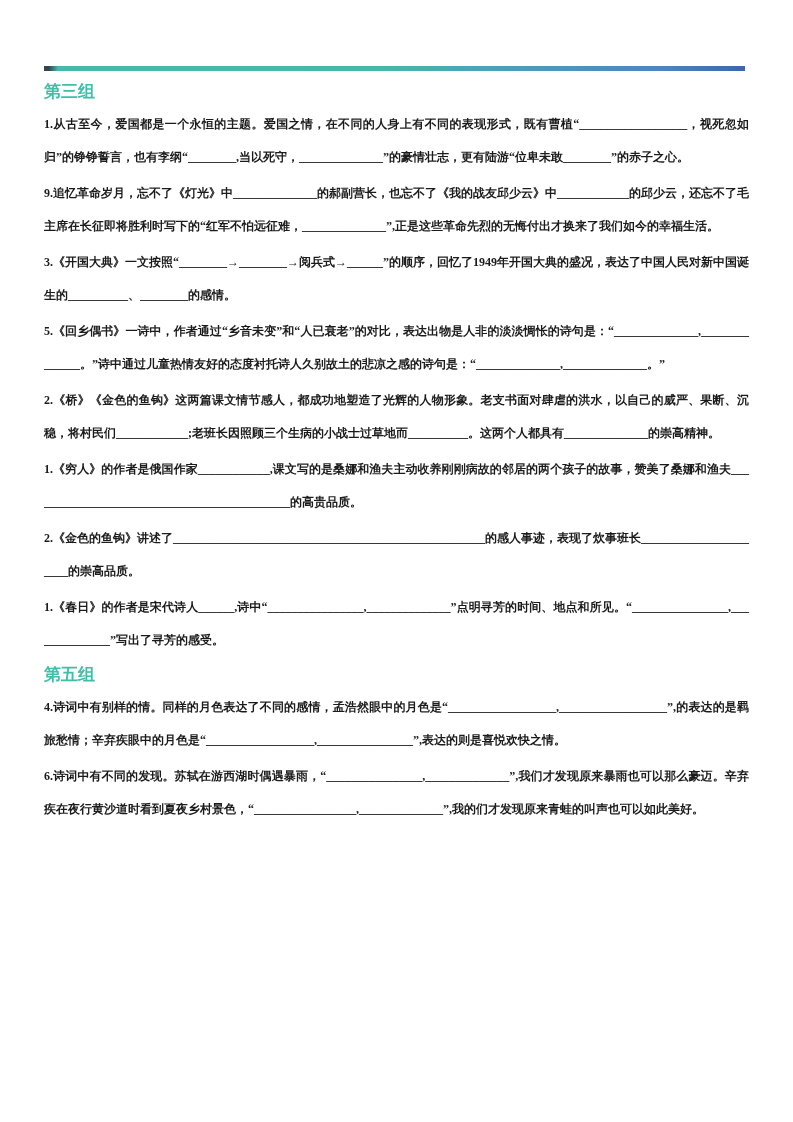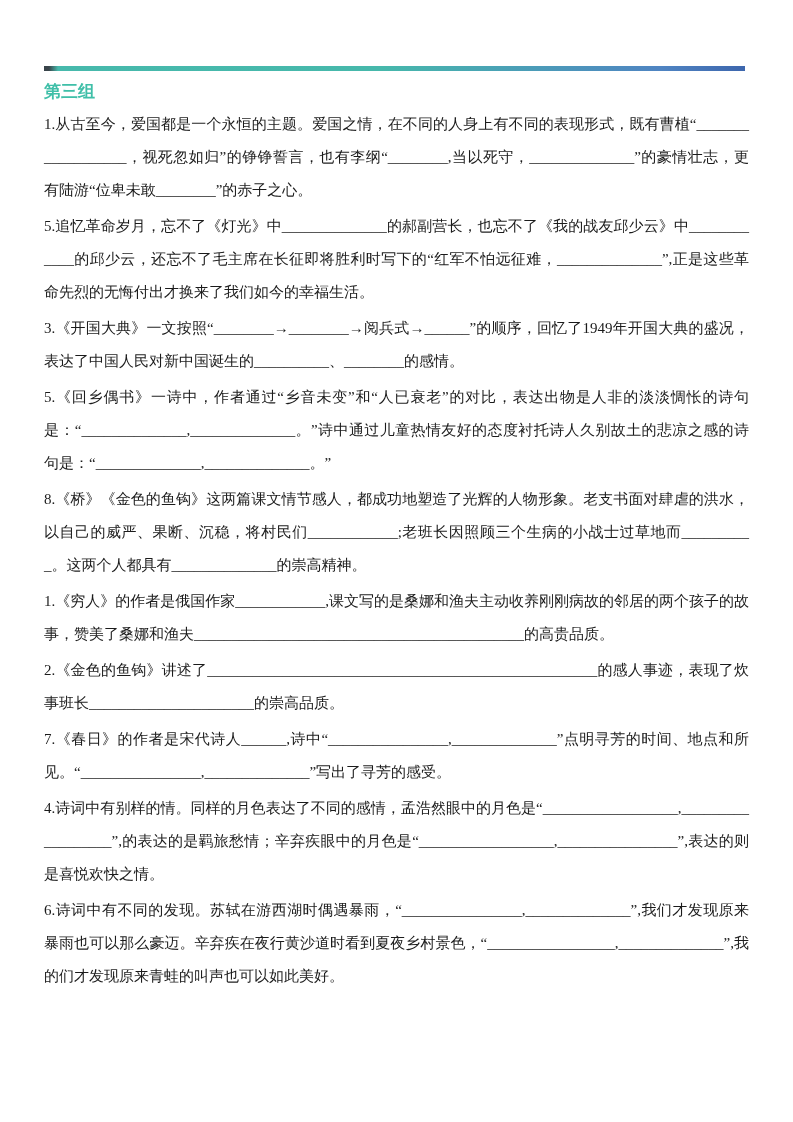--- a/index.html
+++ b/index.html
@@ -32,47 +32,49 @@
   .section { margin: 0; }
   .section-title {
     margin: 4px 0 2px 0;
     font-size: 17px;
     line-height: 28px;
     font-weight: bold;
     color: #3fbfa8;
   }
   .question {
     margin: 0 0 3px 0;
-    font-size: 15px;
+    font-size: 12px;
     line-height: 33px;
     text-align: justify;
     word-break: break-all;
     overflow-wrap: anywhere;
+    font-weight: bold;
   }
 </style>
 </head>
 <body>
 
 <div class="page">
 
   <div class="top-rule"></div>
 
   <div class="section">
     <h2 class="section-title">第三组</h2>
     <p class="question">1.从古至今，爱国都是一个永恒的主题。爱国之情，在不同的人身上有不同的表现形式，既有曹植“__________________，视死忽如归”的铮铮誓言，也有李纲“________,当以死守，______________”的豪情壮志，更有陆游“位卑未敢________”的赤子之心。</p>
-    <p class="question">5.追忆革命岁月，忘不了《灯光》中______________的郝副营长，也忘不了《我的战友邱少云》中____________的邱少云，还忘不了毛主席在长征即将胜利时写下的“红军不怕远征难，______________”,正是这些革命先烈的无悔付出才换来了我们如今的幸福生活。</p>
+    <p class="question">9.追忆革命岁月，忘不了《灯光》中______________的郝副营长，也忘不了《我的战友邱少云》中____________的邱少云，还忘不了毛主席在长征即将胜利时写下的“红军不怕远征难，______________”,正是这些革命先烈的无悔付出才换来了我们如今的幸福生活。</p>
     <p class="question">3.《开国大典》一文按照“________→________→阅兵式→______”的顺序，回忆了1949年开国大典的盛况，表达了中国人民对新中国诞生的__________、________的感情。</p>
   </div>
 
   <div class="section">
     <p class="question">5.《回乡偶书》一诗中，作者通过“乡音未变”和“人已衰老”的对比，表达出物是人非的淡淡惆怅的诗句是：“______________,______________。”诗中通过儿童热情友好的态度衬托诗人久别故土的悲凉之感的诗句是：“______________,______________。”</p>
-    <p class="question">8.《桥》《金色的鱼钩》这两篇课文情节感人，都成功地塑造了光辉的人物形象。老支书面对肆虐的洪水，以自己的威严、果断、沉稳，将村民们____________;老班长因照顾三个生病的小战士过草地而__________。这两个人都具有______________的崇高精神。</p>
+    <p class="question">2.《桥》《金色的鱼钩》这两篇课文情节感人，都成功地塑造了光辉的人物形象。老支书面对肆虐的洪水，以自己的威严、果断、沉稳，将村民们____________;老班长因照顾三个生病的小战士过草地而__________。这两个人都具有______________的崇高精神。</p>
     <p class="question">1.《穷人》的作者是俄国作家____________,课文写的是桑娜和渔夫主动收养刚刚病故的邻居的两个孩子的故事，赞美了桑娜和渔夫____________________________________________的高贵品质。</p>
     <p class="question">2.《金色的鱼钩》讲述了____________________________________________________的感人事迹，表现了炊事班长______________________的崇高品质。</p>
-    <p class="question">7.《春日》的作者是宋代诗人______,诗中“________________,______________”点明寻芳的时间、地点和所见。“________________,______________”写出了寻芳的感受。</p>
+    <p class="question">1.《春日》的作者是宋代诗人______,诗中“________________,______________”点明寻芳的时间、地点和所见。“________________,______________”写出了寻芳的感受。</p>
   </div>
 
   <div class="section">
+    <h2 class="section-title">第五组</h2>
     <p class="question">4.诗词中有别样的情。同样的月色表达了不同的感情，孟浩然眼中的月色是“__________________,__________________”,的表达的是羁旅愁情；辛弃疾眼中的月色是“__________________,________________”,表达的则是喜悦欢快之情。</p>
     <p class="question">6.诗词中有不同的发现。苏轼在游西湖时偶遇暴雨，“________________,______________”,我们才发现原来暴雨也可以那么豪迈。辛弃疾在夜行黄沙道时看到夏夜乡村景色，“_________________,______________”,我的们才发现原来青蛙的叫声也可以如此美好。</p>
   </div>
 
 </div>
 
 </body></html>

